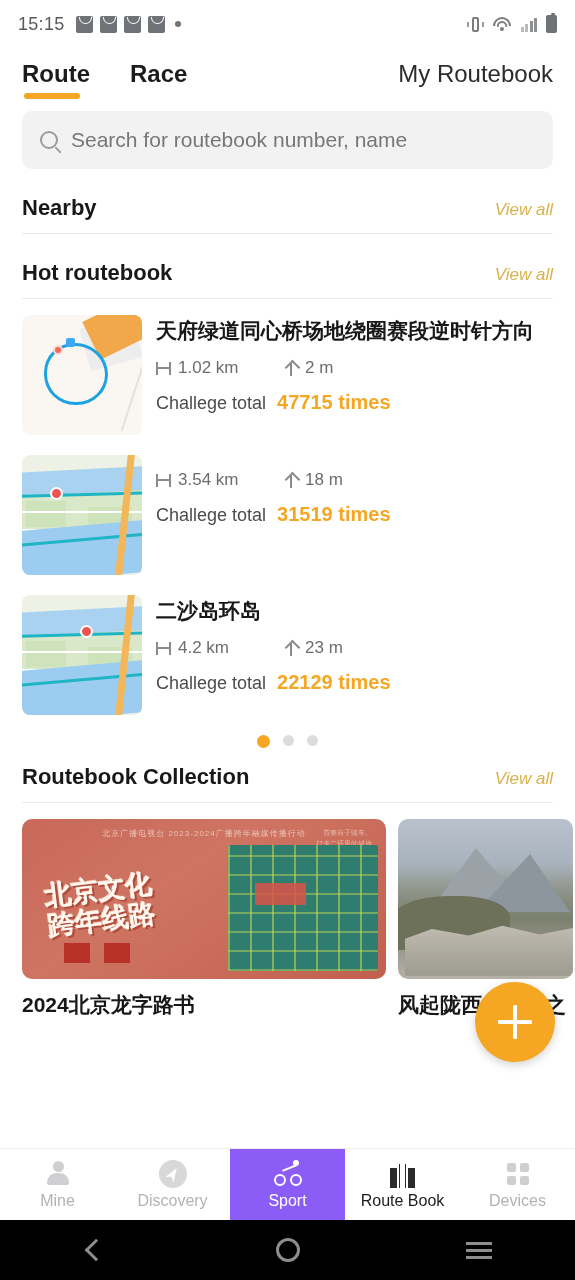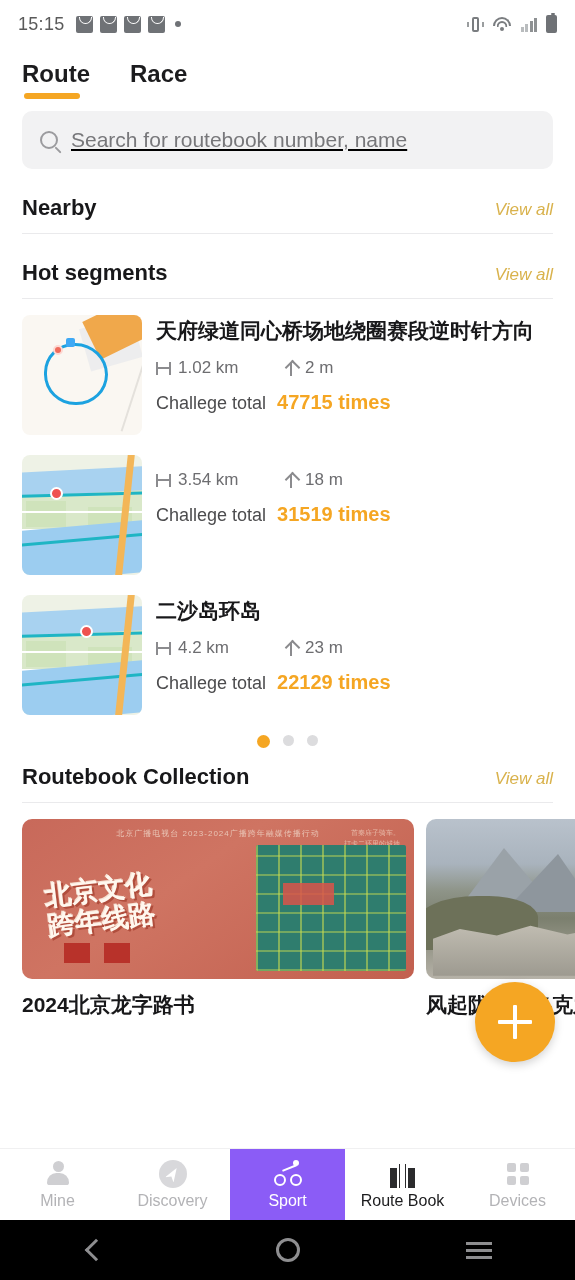--- a/index.html
+++ b/index.html
@@ -51,21 +51,21 @@
   .tabbar{ display:flex; align-items:flex-start; padding:12px 22px 0 22px; }
   .tab{ font-size:24px; font-weight:bold; color:#1c1c1e; margin-right:40px;
         position:relative; padding-bottom:13px; }
   .tab.active:after{
     content:""; position:absolute; left:2px; bottom:2px; width:56px; height:6px;
     background:#f5a623; border-radius:3px;
   }
   .myrb{ margin-left:auto; font-size:24px; color:#2c2c2e; padding-bottom:13px;}
 
   
-  .searchwrap{ padding:10px 22px 0 22px;text-decoration:underline; }
+  .searchwrap{ padding:10px 22px 0 22px; }
   .searchbar{
     height:58px; background:#f2f2f3; border-radius:10px;
     display:flex; align-items:center; padding:0 18px; gap:13px;
   }
   .mag{ width:18px; height:18px; border:2.2px solid #9b9b9e; border-radius:50%;
         position:relative; flex:0 0 auto;}
   .mag:after{ content:""; position:absolute; right:-6px; bottom:-4px; width:8px;
         height:2.2px; background:#9b9b9e; transform:rotate(45deg); border-radius:2px;}
   .searchbar input{
     border:none; background:transparent; outline:none; width:100%;
@@ -107,21 +107,21 @@
   .seg-chal b{ color:#f5a623; font-size:20px; font-weight:bold; margin-left:6px;}
 
   
   .dots{ display:flex; justify-content:center; gap:13px; padding:16px 0 4px 0;}
   .dot{ width:11px; height:11px; border-radius:50%; background:#dcdcde;}
   .dot.on{ background:#f5a623; width:13px; height:13px;}
 
   
   .collwrap{ padding:16px 0 0 22px; display:flex; gap:12px; }
   .coll-card{ flex:0 0 auto; }
-  .coll-card.wide{ width:392px; }
+  .coll-card.wide{ width:364px; }
   .coll-card.narrow{ width:175px; }
   .coll-img{ width:100%; height:160px; border-radius:10px; overflow:hidden;
      position:relative; }
   .coll-cap{ margin-top:12px; font-size:21px; color:#18181a; font-weight:bold;
      white-space:nowrap; overflow:hidden;}
 
   
   .poster{ width:100%; height:100%;
     background:linear-gradient(145deg,#c8695a 0%,#cf7462 40%,#c2604f 100%);
     position:relative; }
@@ -282,40 +282,41 @@
         <s></s>
         <s></s>
       </span>
     <span class="ico-bat"></span>
   </div>
 </div>
 
 <div class="tabbar">
   <div class="tab active">Route</div>
   <div class="tab">Race</div>
+  <div class="myrb">My Routebook</div>
 </div>
 
 <div class="searchwrap">
   <div class="searchbar">
     <span class="mag"></span>
     <input type="text" placeholder="Search for routebook number, name" style="">
   </div>
 </div>
 
 <div class="section" style="padding-top:26px;">
   <div class="sec-head">
     <div class="sec-title">Nearby</div>
     <div class="viewall">View all</div>
   </div>
   <div class="hr"></div>
 </div>
 
 <div class="section" style="padding-top:26px;">
   <div class="sec-head">
-    <div class="sec-title">Hot segments</div>
+    <div class="sec-title">Hot routebook</div>
     <div class="viewall">View all</div>
   </div>
   <div class="hr"></div>
 
   <div class="seg">
     <div class="thumb">
       <div class="mapA">
         <div class="blk"></div>
           <div class="road"></div>
           <div class="thin"></div>

